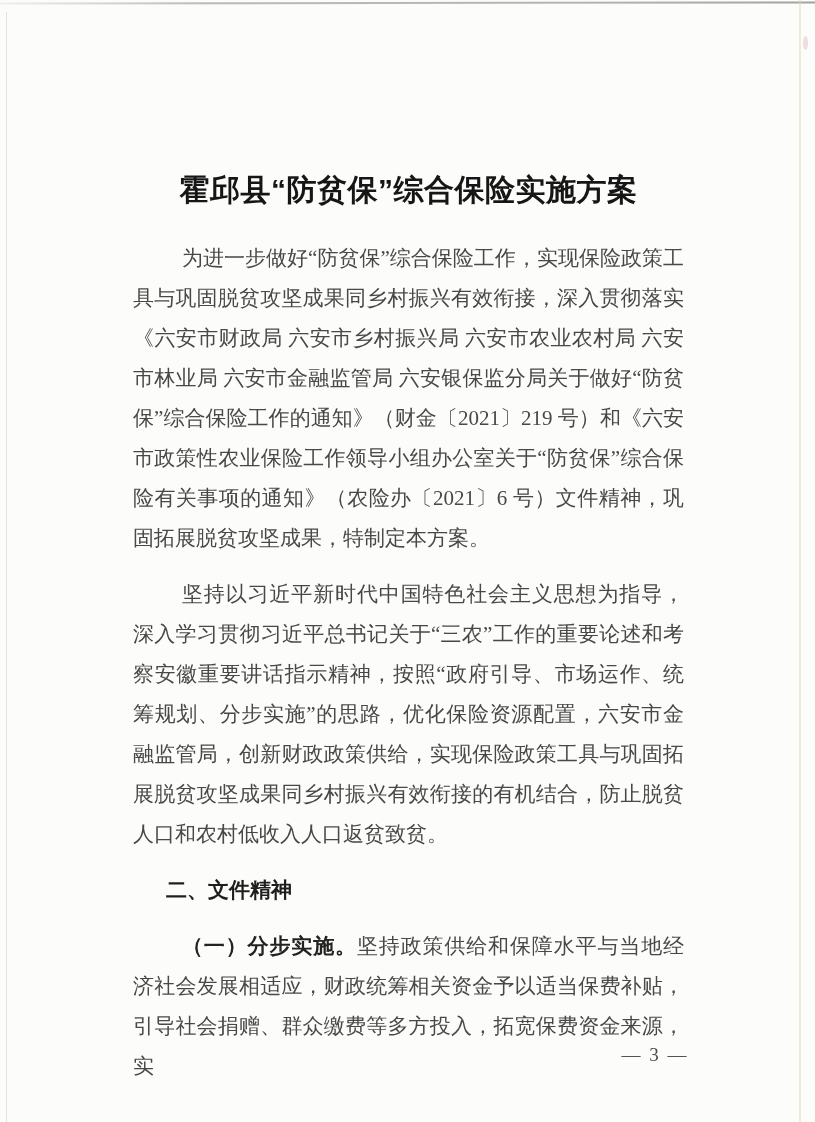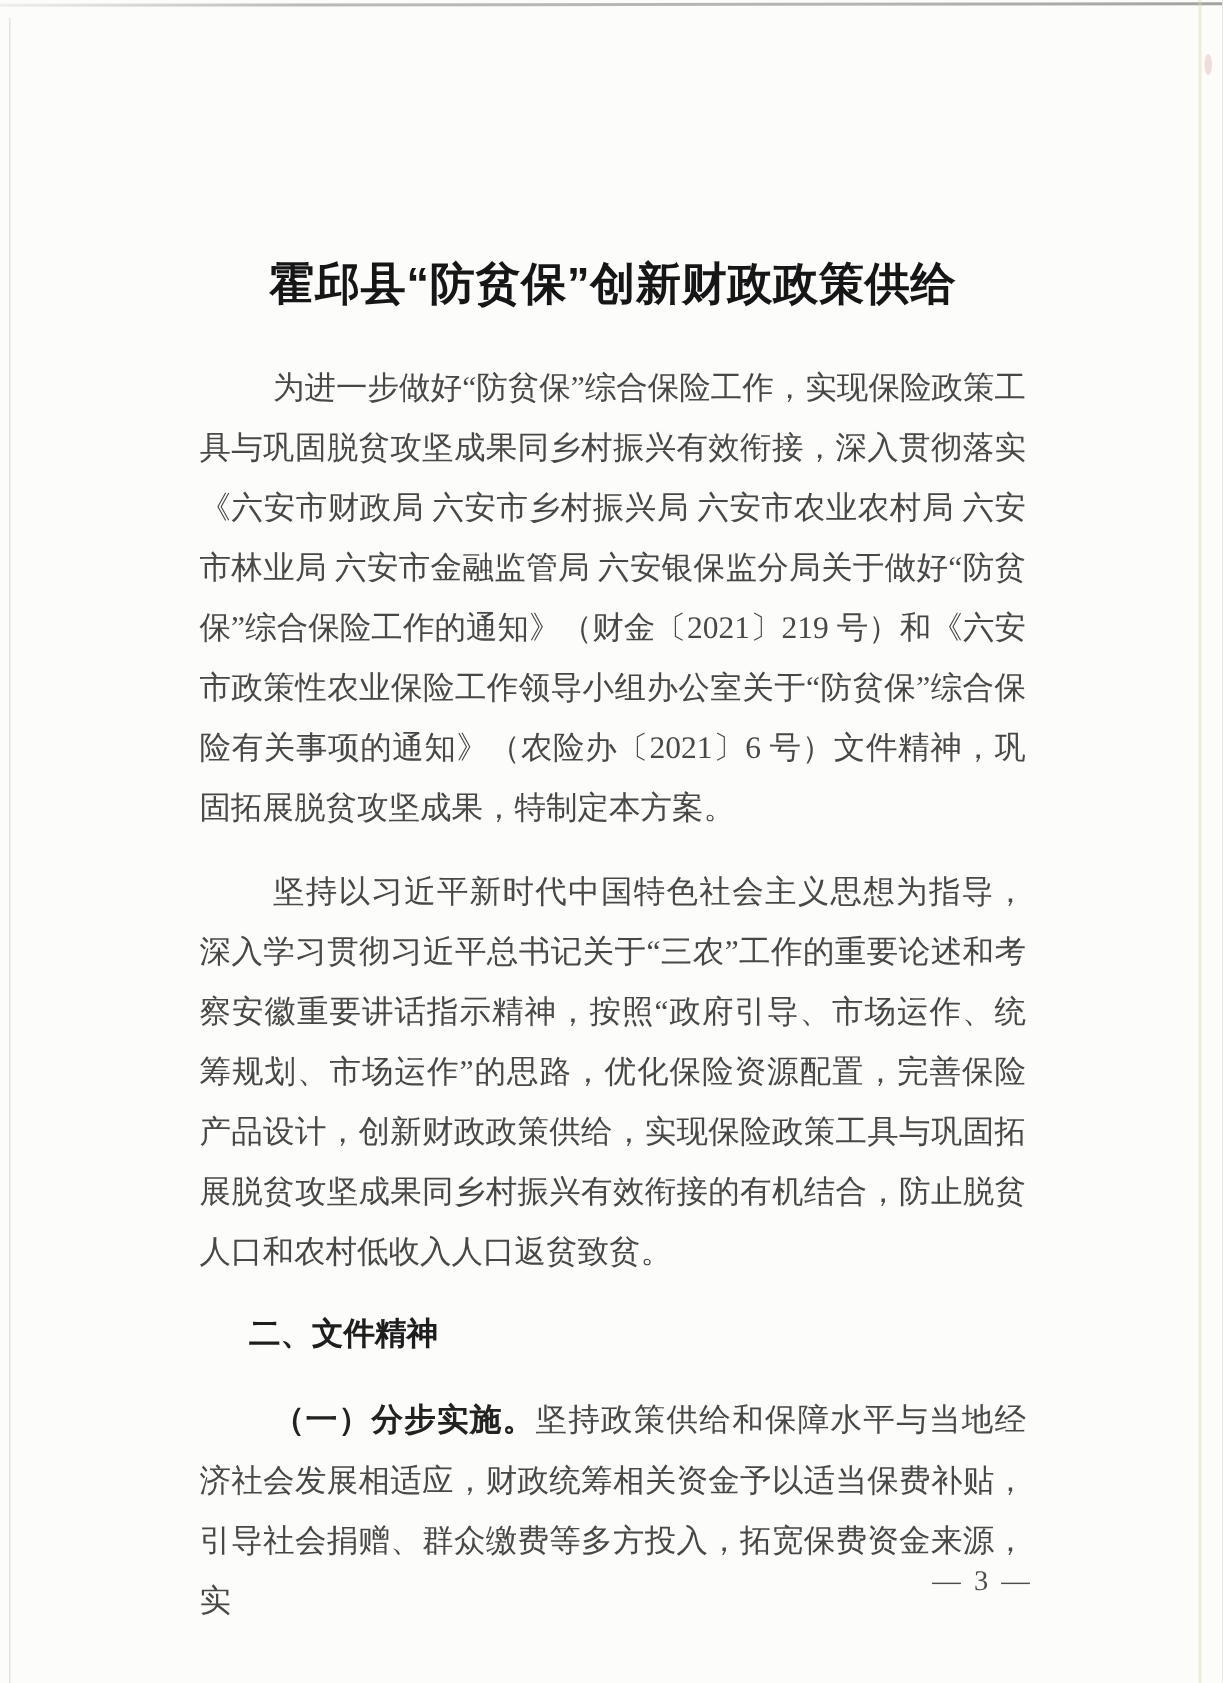--- a/index.html
+++ b/index.html
@@ -109,26 +109,26 @@
 
 <div class="page">
 
   <div class="edge-top"></div>
   <div class="edge-left"></div>
   <div class="edge-right"></div>
   <div class="smudge"></div>
 
   <div class="content">
 
-    <h1 class="title">霍邱县“防贫保”创新财政政策供给</h1>
+    <h1 class="title">霍邱县“防贫保”综合保险实施方案</h1>
 
     <p class="para">为进一步做好“防贫保”综合保险工作，实现保险政策工具与巩固脱贫攻坚成果同乡村振兴有效衔接，深入贯彻落实《六安市财政局 六安市乡村振兴局 六安市农业农村局 六安市林业局 六安市金融监管局 六安银保监分局关于做好“防贫保”综合保险工作的通知》（财金〔2021〕219 号）和《六安市政策性农业保险工作领导小组办公室关于“防贫保”综合保险有关事项的通知》（农险办〔2021〕6 号）文件精神，巩固拓展脱贫攻坚成果，特制定本方案。</p>
 
 
-    <p class="para">坚持以习近平新时代中国特色社会主义思想为指导，深入学习贯彻习近平总书记关于“三农”工作的重要论述和考察安徽重要讲话指示精神，按照“政府引导、市场运作、统筹规划、市场运作”的思路，优化保险资源配置，完善保险产品设计，创新财政政策供给，实现保险政策工具与巩固拓展脱贫攻坚成果同乡村振兴有效衔接的有机结合，防止脱贫人口和农村低收入人口返贫致贫。</p>
+    <p class="para">坚持以习近平新时代中国特色社会主义思想为指导，深入学习贯彻习近平总书记关于“三农”工作的重要论述和考察安徽重要讲话指示精神，按照“政府引导、市场运作、统筹规划、分步实施”的思路，优化保险资源配置，六安市金融监管局，创新财政政策供给，实现保险政策工具与巩固拓展脱贫攻坚成果同乡村振兴有效衔接的有机结合，防止脱贫人口和农村低收入人口返贫致贫。</p>
 
     <h2 class="heading">二、文件精神</h2>
 
     <p class="para cut"><b class="lead">（一）分步实施。</b><span>坚持政策供给和保障水平与当地经济社会发展相适应，财政统筹相关资金予以适当保费补贴，引导社会捐赠、群众缴费等多方投入，拓宽保费资金来源，实</span></p>
 
   </div>
 
   <div class="footer">— 3 —</div>
 
 </div>

